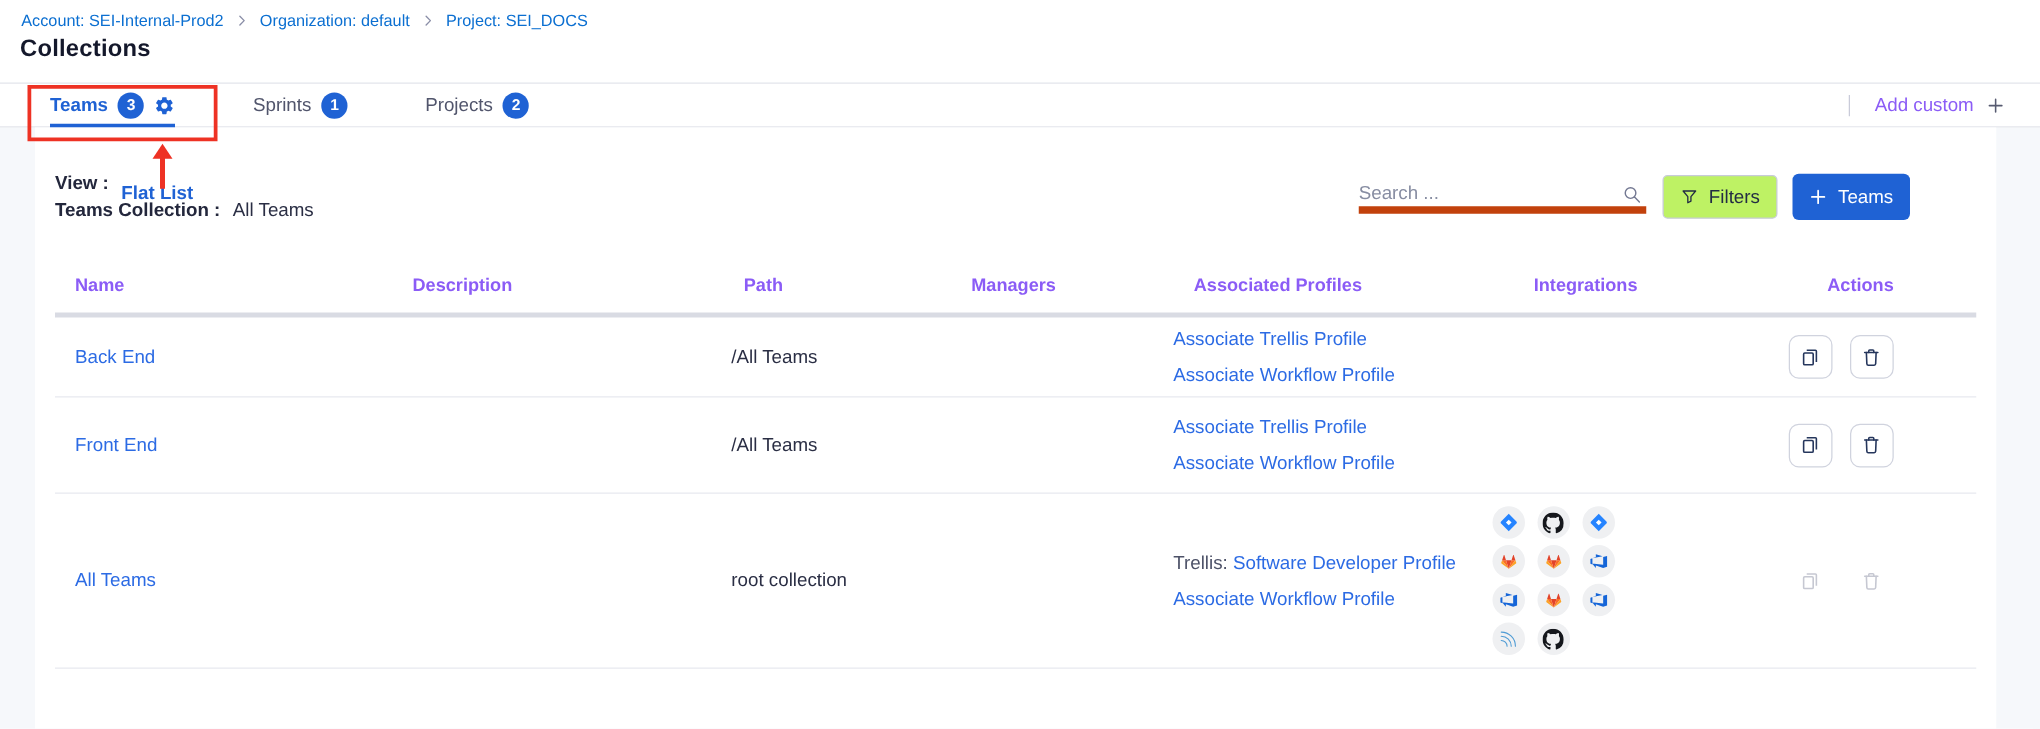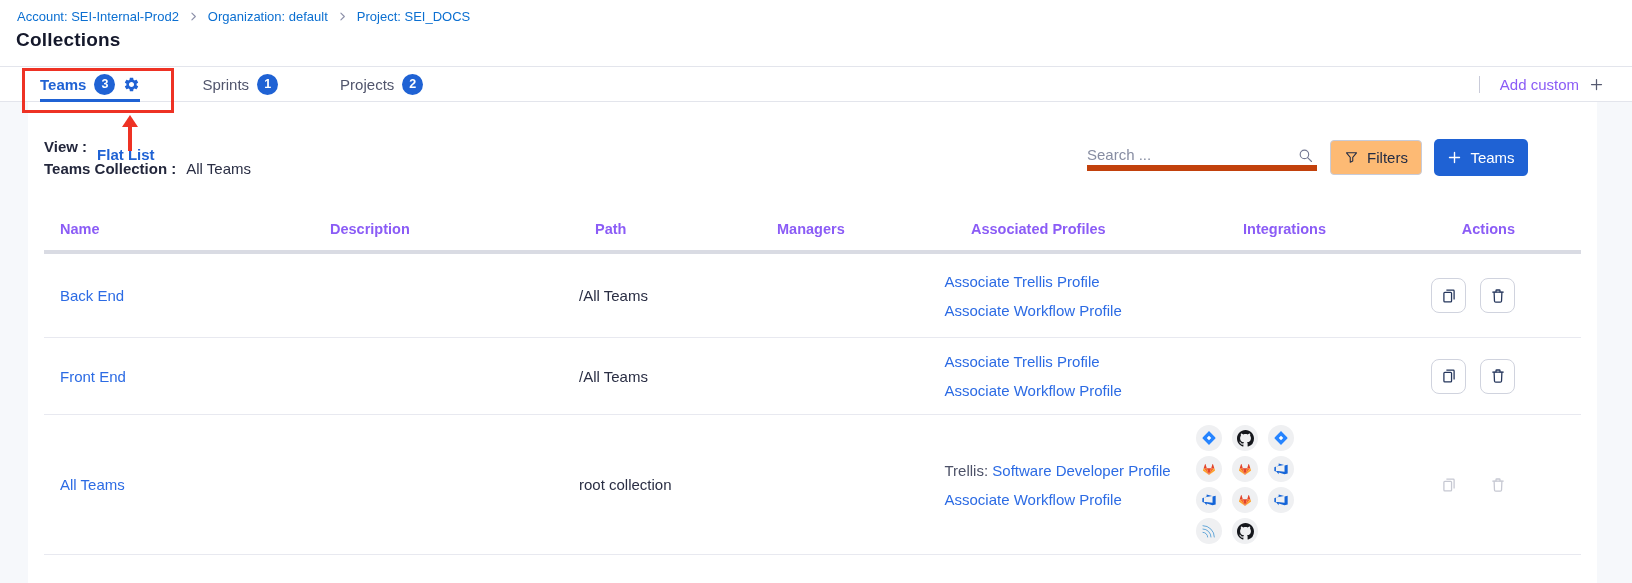--- a/index.html
+++ b/index.html
@@ -47,35 +47,35 @@
   .meta-link { font-weight:700; color:#1f62d4; cursor:pointer;margin-top:17px; }
   .meta-value { font-weight:500; color:#2a2e44; }
 
   
   .search-wrap { position:absolute; left:1059px; top:39px; width:230px; height:30px;
     border-bottom:6px solid #c2410c; }
   .search-wrap input { width:205px; height:26px; border:none; outline:none; font-size:15px;
     color:#3a3f55; background:transparent; font-family:inherit; }
   .search-wrap input::placeholder { color:#878da2; }
   .search-icon { position:absolute; right:3px; top:6px; display:flex; }
-  .btn-filters { position:absolute; left:1302px; top:38px; width:92px; height:35px; background:#fdba74;
+  .btn-filters { position:absolute; left:1302px; top:38px; width:92px; height:35px; background:#bef264;
     border:1px solid #c8cbd8; border-radius:4px; display:flex; align-items:center; justify-content:center;
     gap:8px; font-size:15px; color:#232c44; cursor:pointer; }
   .btn-teams { position:absolute; left:1406px; top:37px; width:94px; height:37px; background:#1f62d4;
     border:none; border-radius:5px; display:flex; align-items:center; justify-content:center;
     gap:8px; font-size:15px; font-weight:500; color:#fff; cursor:pointer; }
 
   
   .table { position:absolute; left:16px; right:16px; top:106px; }
   .thead { display:flex; align-items:center; height:46px; border-bottom:4px solid #d9dbe3; }
   .th { font-size:14.5px; font-weight:700; color:#8b5cf6; padding-left:16px; }
   .trow { display:flex; align-items:center; border-bottom:1px solid #e8e9f0; }
-  .trow-0 { height:84px; } .trow-1 { height:77px; } .trow-2 { height:140px; }
+  .trow-0 { height:64px; } .trow-1 { height:77px; } .trow-2 { height:140px; }
   .col-name { width:270px; } .col-desc { width:265px; } .col-path { width:182px; }
-  .col-managers { width:178px; } .col-profiles { width:272px;margin-left:16px; } .col-integrations { width:230px; }
+  .col-managers { width:178px; } .col-profiles { width:272px; } .col-integrations { width:230px; }
   .col-actions { flex:1; display:flex; justify-content:flex-end; padding-right:66px; }
   .cell { padding-left:16px; font-size:15px; color:#2a2e44; }
   .tlink { color:#2c6be4; cursor:pointer; }
   .cell-profiles { display:flex; flex-direction:column; gap:12px; }
   .profile-prefix { color:#4d5268; }
   .icon-grid { display:grid; grid-template-columns:repeat(3,26px); gap:5px 10px; padding-left:4px; }
   .int-icon { width:26px; height:26px; border-radius:50%; background:#eff0f2;
     display:flex; align-items:center; justify-content:center; }
   .cell-actions { gap:14px; }
   .act-btn { width:35px; height:35px; border:1px solid #d0d3de; border-radius:8px; background:#fff;

